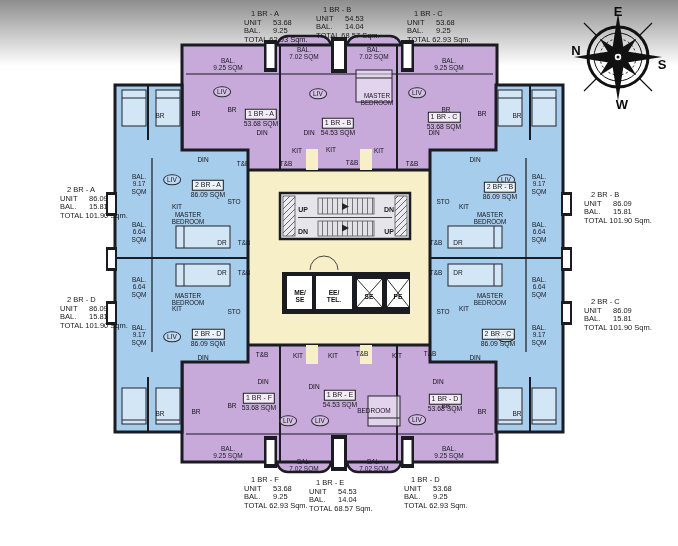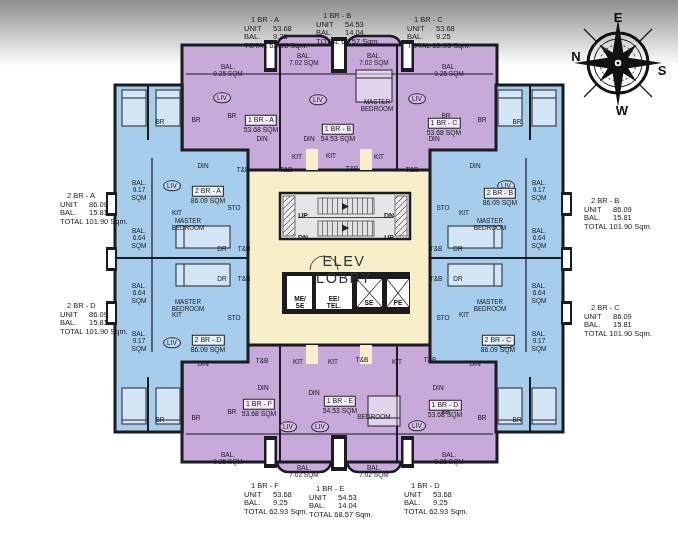--- a/index.html
+++ b/index.html
@@ -3,21 +3,21 @@
 <meta charset="utf-8">
 <style>
   html,body{margin:0;padding:0;background:#fff;}
   .screen{position:relative;width:678px;height:546px;background:#fff;overflow:hidden;
           font-family:"Liberation Sans",sans-serif;color:var(--text,#1b1b1b);}
   .top-grad{position:absolute;left:0;top:0;width:678px;height:66px;
             background:linear-gradient(#8e8e8e,#ffffff);}
   svg.plan{position:absolute;left:0;top:0;}
   .fP{fill:var(--purple);} .fB{fill:var(--blue);} .fY{fill:var(--yellow);} .fW{fill:var(--wall);}
   .sW{stroke:var(--wall);}
-  .layer{position:absolute;left:0;top:10px;width:678px;height:448px;}
+  .layer{position:absolute;left:0;top:4px;width:678px;height:448px;}
   .lbl{position:absolute;transform:translate(-50%,-50%);white-space:pre-line;
        text-align:center;line-height:1.15;}
   .room{font-size:6.5px;color:#15151c;}
   .room.two{width:50px;font-size:6.3px;}
   .room.circ{border:1px solid #2a2a33;border-radius:50%;padding:1px 3px;background:rgba(255,255,255,.25);}
   .bal{font-size:6.5px;color:#20202a;line-height:1.12;}
   .utag{text-align:center;}
   .utag-name{display:inline-block;border:1px solid #15151c;background:rgba(255,255,255,.78);
              font-size:7px;padding:0 2px;white-space:nowrap;line-height:1.25;}
   .utag-sqm{font-size:6.8px;white-space:nowrap;line-height:1.2;}
@@ -423,22 +423,20 @@
       </div>
     <div>
         <div class="lbl ecell" style="left: 300px; top: 292px;">ME/
 SE</div>
         <div class="lbl ecell" style="left: 334px; top: 292px;">EE/
 TEL.</div>
         <div class="lbl ecell" style="left: 369px; top: 293px;">SE</div>
         <div class="lbl ecell" style="left: 398px; top: 293px;">PE</div>
       </div>
 
-    <div class="lbl lobby" style="left:344px;top:260px">ELEV
-LOBBY</div>
 
 
     <div class="compass">
       <svg width="104" height="106" viewBox="0 0 104 106">
         <g stroke="#111" fill="none">
           <circle cx="52" cy="53" r="30" stroke-width="3"></circle>
           <circle cx="52" cy="53" r="24" stroke-width="1"></circle>
           <circle cx="52" cy="53" r="18" stroke-width="1" stroke-dasharray="2,2.5"></circle>
           <path d="M74,31L86,19 M74,75L86,87 M30,31L18,19 M30,75L18,87" stroke-width="1.2"></path>
         </g>

